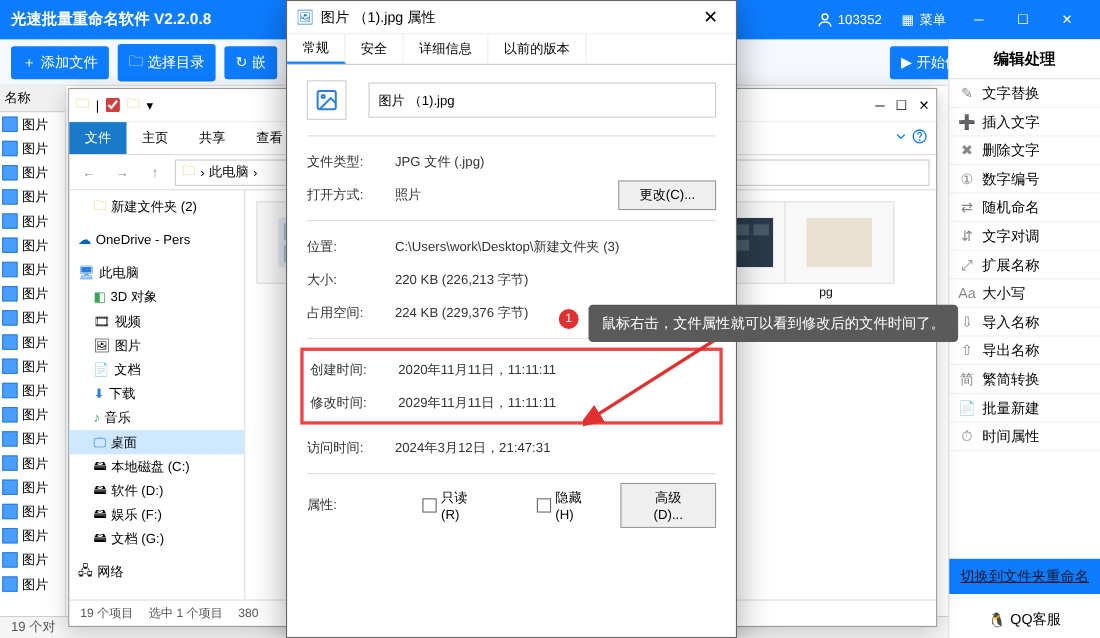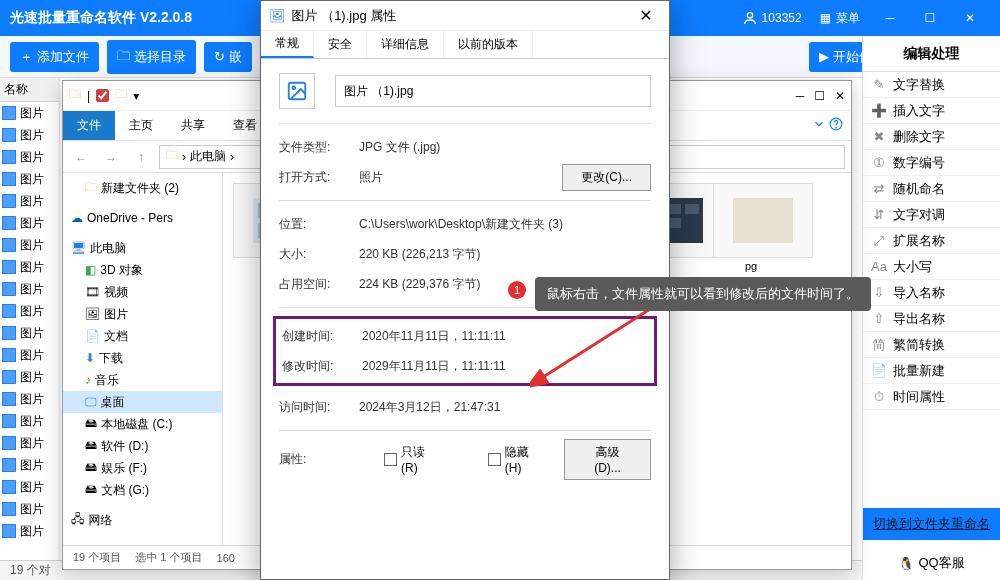--- a/index.html
+++ b/index.html
@@ -63,21 +63,21 @@
 .props-tabs .ptab { padding: 0 14px; display: flex; align-items: center; font-size: 12px; border-right: 1px solid #eee; font-family: Liberation Serif, serif; }
 .props-tabs .ptab.active { border-bottom: 2px solid #0d7cff; }
 .props-body { padding: 14px 18px; font-size: 12px; }
 .props-row { display: flex; align-items: center; min-height: 30px; }
 .props-row .plabel { width: 80px; color: #333; }
 .props-row .pval { flex: 1; color: #333; }
 .props-sep { border-top: 1px solid #ddd; margin: 8px 0; }
 .props-filename { border: 1px solid #ccc; height: 32px; flex: 1; display: flex; align-items: center; padding: 0 8px; }
 .props-fileicon { width: 36px; height: 36px; border: 1px solid #ccc; display: flex; align-items: center; justify-content: center; margin-right: 20px; }
 .props-btn { border: 1px solid #999; background: #efefef; padding: 4px 18px; font-size: 12px; }
-.redbox { border: 3px solid #701a75; margin-left: -6px; margin-right: -6px; padding: 2px 6px; }
+.redbox { border: 3px solid #ef4444; margin-left: -6px; margin-right: -6px; padding: 2px 6px; }
 .props-checkbox { display: flex; align-items: center; gap: 4px; margin-right: 20px; padding-left: 28px; }
 .props-checkbox .cb { width: 13px; height: 13px; border: 1px solid #666; }
 
 
 .anno-tip { position: absolute; top: 277px; left: 535px; background: #5a5a5a; color: #fff; padding: 8px 12px; border-radius: 4px; font-size: 13px; display: flex; align-items: center; gap: 8px; z-index: 100; }
 .anno-bullet { width: 18px; height: 18px; background: #e03030; border-radius: 50%; display: flex; align-items: center; justify-content: center; color: #fff; font-size: 11px; position: absolute; top: 281px; left: 508px; z-index: 101; }
 .anno-arrow { position: absolute; z-index: 99; pointer-events: none; }
 
 </style>
 </head>
@@ -463,21 +463,21 @@
               <rect x="8" y="20" width="22" height="14" fill="#2a3a4a"></rect>
             </svg>
           </div>
           <div class="thumb-label">图片 （15).jpg</div>
         </div>
     </div>
   </div>
   <div class="exp-status">
     <span>19 个项目</span>
     <span>选中 1 个项目</span>
-    <span>160</span>
+    <span>380</span>
   </div>
 </div>
 
 <div class="props">
   <div class="props-title">
     <span style="color:#2a7edf; margin-right:6px;">🖼</span>
     <span>图片 （1).jpg 属性</span>
     <span class="close">✕</span>
   </div>
   <div class="props-tabs">

